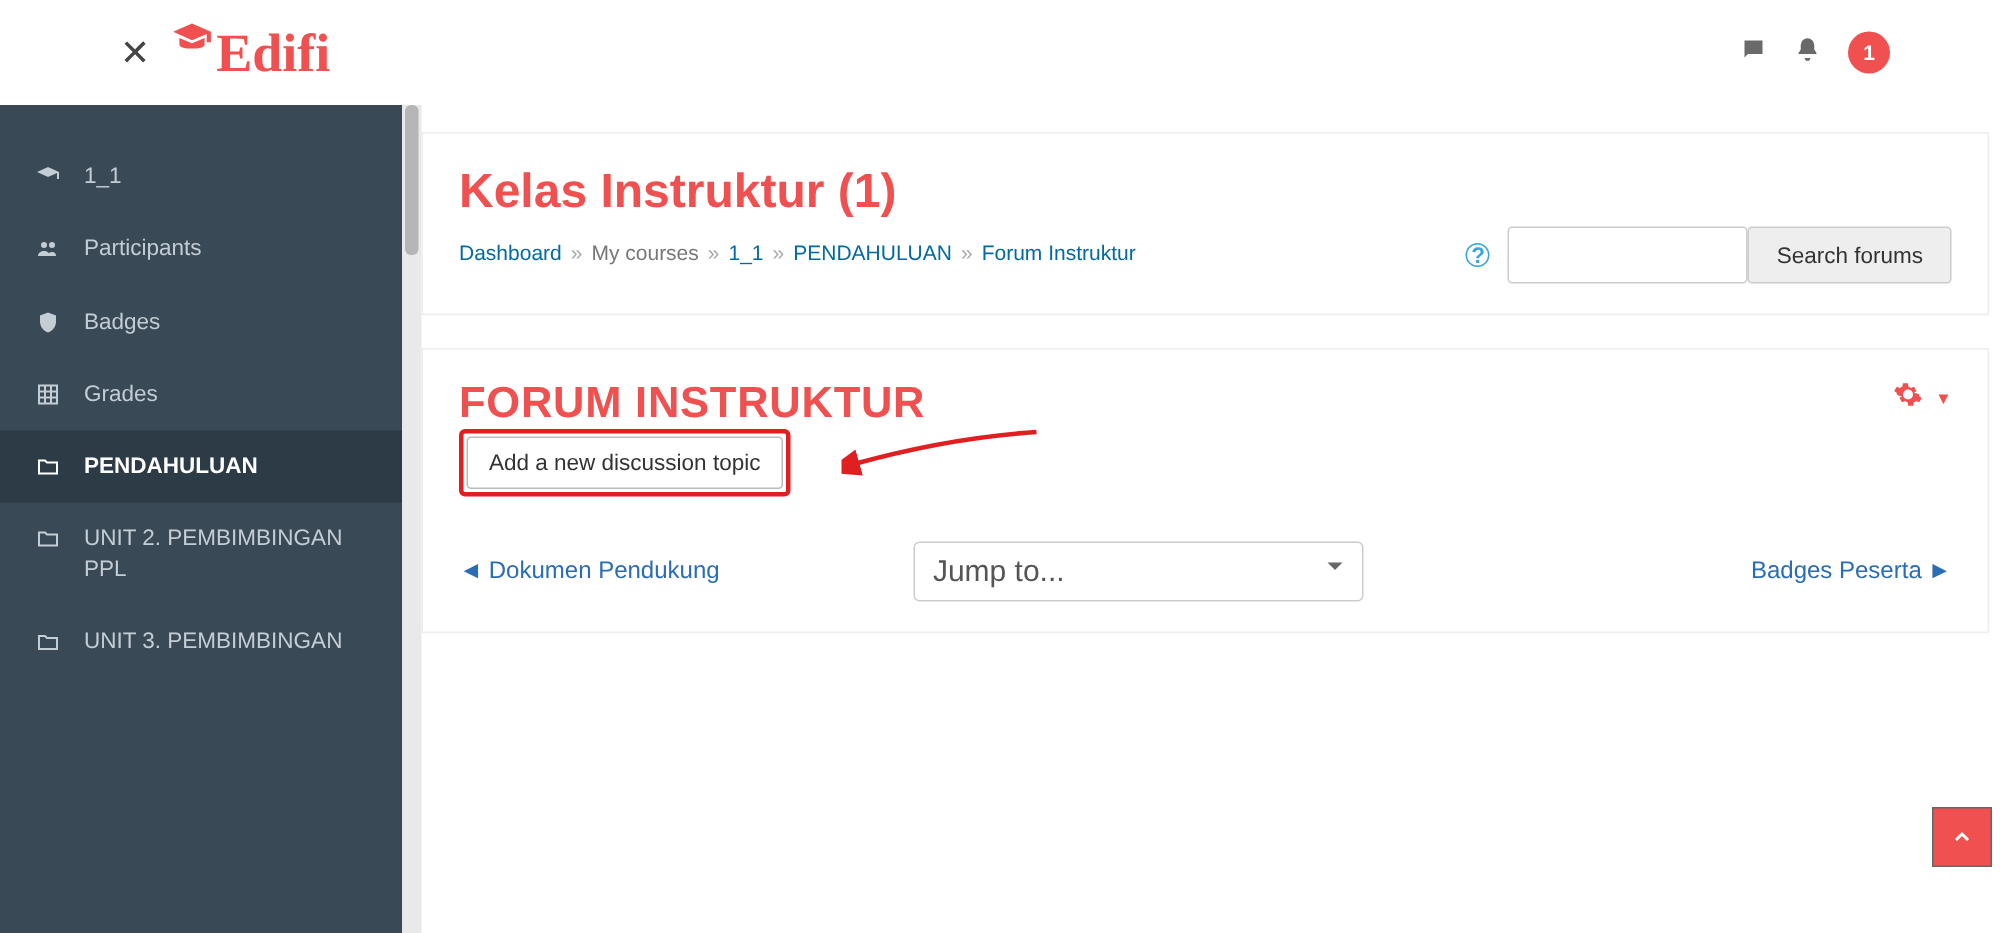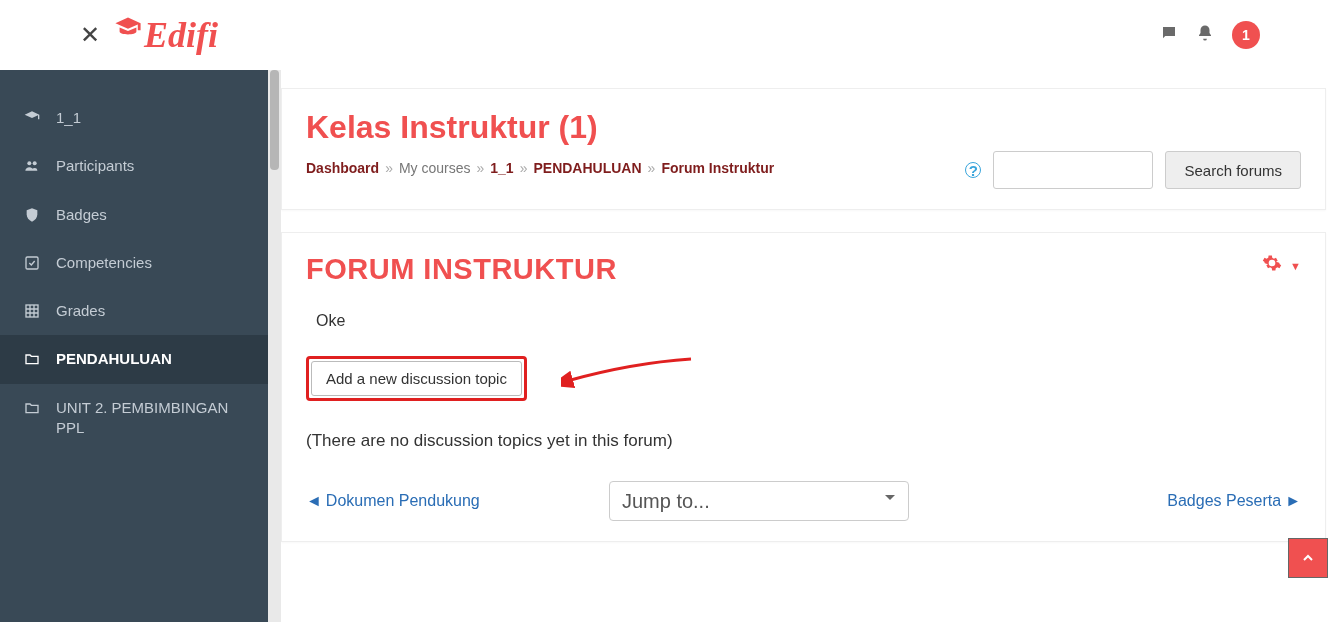--- a/index.html
+++ b/index.html
@@ -1,21 +1,21 @@
 <!DOCTYPE html>
 <html><head>
 <meta charset="utf-8">
 <style>
   * { box-sizing: border-box; margin: 0; padding: 0; }
   html, body { width: 1340px; height: 622px; font-family: "Helvetica Neue", Arial, sans-serif; background: #fff; overflow: hidden; }
 
   
   .navbar { position: relative; height: 70px; background: #fff; display: flex; align-items: center; padding: 0 20px; }
   .nav-close { font-size: 24px; color: #444; margin-left: 60px; margin-right: 10px; cursor: pointer; }
-  .brand { display: flex; align-items: center; margin-left: 4px; font-style: italic; }
+  .brand { display: flex; margin-left: 4px; }
   .brand-cap { width: 28px; height: 20px; margin-right: 2px; margin-bottom: 18px; }
   .brand-text { font-family: Georgia, 'Times New Roman', serif; font-size: 36px; color: #f05050; font-weight: 600; letter-spacing: 0px; }
   .nav-right { margin-left: auto; display: flex; align-items: center; gap: 18px; margin-right: 60px; }
   .nav-right .ico { color: #6a6a6a; cursor: pointer; }
   .nav-badge { width: 28px; height: 28px; border-radius: 50%; background: #f05050; color: #fff; display: flex; align-items: center; justify-content: center; font-weight: 600; font-size: 14px; }
 
   
   .layout { display: flex; height: 552px; }
   .sidebar-wrap { display:flex; }
   .sidebar { width: 268px; background: #394956; color: #c4ccd4; padding-top: 24px; }
@@ -24,27 +24,27 @@
   .sb-item { display: flex; align-items: flex-start; gap: 14px; padding: 14px 14px 14px 22px; color: #c4ccd4; font-size: 15px; cursor: pointer; line-height: 1.35; }
   .sb-item .sb-ico { width: 20px; display:flex; justify-content:center; padding-top:2px; flex-shrink:0; }
   .sb-item.active { background: #2d3b46; color: #fff; font-weight: 700; }
   .sb-item .sb-label { flex: 1; }
 
   .main-wrap { flex: 1; background: #fff; padding: 18px 14px 18px 0; overflow:auto; }
   .card { background: #fff; border: 1px solid #eee; box-shadow: 0 1px 2px rgba(0,0,0,0.03); padding: 20px 24px; margin-bottom: 22px; }
 
   .page-title { color: #f05050; font-size: 32px; font-weight: 700; margin-bottom: 14px; }
   .breadcrumb { font-size: 14px; color: #888; display:flex; flex-wrap:wrap; gap:6px; align-items:center; }
-  .breadcrumb a { color: #7f1d1d; text-decoration: none; font-weight: bold; }
+  .breadcrumb a { color: #0369a1; text-decoration: none; }
   .breadcrumb .sep { color: #aaa; }
   .breadcrumb .muted { color: #777; }
   .header-row { display:flex; align-items:flex-start; }
   .header-actions { margin-left:auto; display:flex; align-items:center; gap:12px; margin-top: 42px; }
   .help-ico { color:#39a5dc; font-size:15px; font-weight:700; border:1px solid #39a5dc; width:16px; height:16px; border-radius:50%; display:flex; align-items:center; justify-content:center; cursor:pointer; }
-  .search-group { display:flex; gap:12px; }
+  .search-group { display:flex; }
   .search-input { width: 160px; height: 38px; border:1px solid #ccc; border-radius:3px; padding:0 10px; font-size:14px; }
   .search-btn { height:38px; padding:0 18px; background:#eee; border:1px solid #ccc; border-radius:3px; font-size:15px; color:#333; cursor:pointer; }
 
   .section-title { color: #f05050; font-size: 29px; font-weight: 700; letter-spacing: 0.5px; text-transform: uppercase; }
   .section-head { display:flex; align-items:flex-start; }
   .gear-drop { margin-left:auto; color:#f05050; display:flex; align-items:center; gap:8px; cursor:pointer; font-size:18px; }
 
   .ok-text { font-size:16px; color:#333; margin: 26px 0 26px 10px; }
 
   .add-topic-box { border: 3px solid #e02020; border-radius:4px; padding: 2px; display:inline-block; margin-left: 0; }
@@ -115,29 +115,20 @@
         <span class="sb-ico">
             <svg width="16" height="16" viewBox="0 0 24 24" fill="currentColor">
               <path d="M12 2 4 5v6c0 5 3 9 8 11 5-2 8-6 8-11V5z"></path>
             </svg>
           </span>
         <span class="sb-label">Badges</span>
       </div>
       <div class="sb-item">
         <span class="sb-ico">
             <svg width="16" height="16" viewBox="0 0 24 24" fill="none" stroke="currentColor" stroke-width="2">
-              <rect x="3" y="3" width="18" height="18" rx="2"></rect>
-              <path d="m8 12 3 3 5-6"></path>
-            </svg>
-          </span>
-        <span class="sb-label">Competencies</span>
-      </div>
-      <div class="sb-item">
-        <span class="sb-ico">
-            <svg width="16" height="16" viewBox="0 0 24 24" fill="none" stroke="currentColor" stroke-width="2">
               <rect x="3" y="3" width="18" height="18"></rect>
               <path d="M3 9h18M3 15h18M9 3v18M15 3v18"></path>
             </svg>
           </span>
         <span class="sb-label">Grades</span>
       </div>
       <div class="sb-item active">
         <span class="sb-ico">
             <svg width="16" height="16" viewBox="0 0 24 24" fill="none" stroke="currentColor" stroke-width="2">
               <path d="M3 6h6l2 2h10v11H3z"></path>
@@ -145,20 +136,28 @@
           </span>
         <span class="sb-label">PENDAHULUAN</span>
       </div>
       <div class="sb-item">
         <span class="sb-ico">
             <svg width="16" height="16" viewBox="0 0 24 24" fill="none" stroke="currentColor" stroke-width="2">
               <path d="M3 6h6l2 2h10v11H3z"></path>
             </svg>
           </span>
         <span class="sb-label">UNIT 2. PEMBIMBINGAN PPL</span>
+      </div>
+      <div class="sb-item">
+        <span class="sb-ico">
+            <svg width="16" height="16" viewBox="0 0 24 24" fill="none" stroke="currentColor" stroke-width="2">
+              <path d="M3 6h6l2 2h10v11H3z"></path>
+            </svg>
+          </span>
+        <span class="sb-label">UNIT 3. PEMBIMBINGAN</span>
       </div>
     </div>
     <div class="sidebar-scroll">
         <div class="thumb"></div>
       </div>
   </div>
 
   <div class="main-wrap">
 
     <div class="card">
@@ -191,39 +190,37 @@
       <div class="section-head">
         <div class="section-title">FORUM INSTRUKTUR</div>
         <div class="gear-drop">
           <span><svg width="20" height="20" viewBox="0 0 24 24" fill="#f05050">
                 <path d="M12 8a4 4 0 1 0 0 8 4 4 0 0 0 0-8zm9 4a7 7 0 0 1-.1 1.2l2.1 1.6-2 3.4-2.5-1a7 7 0 0 1-2 1.2l-.4 2.6h-4l-.4-2.6a7 7 0 0 1-2-1.2l-2.5 1-2-3.4 2.1-1.6A7 7 0 0 1 3 12a7 7 0 0 1 .1-1.2L1 9.2l2-3.4 2.5 1a7 7 0 0 1 2-1.2L7.9 3h4l.4 2.6a7 7 0 0 1 2 1.2l2.5-1 2 3.4-2.1 1.6A7 7 0 0 1 21 12z"></path>
               </svg></span>
           <span style="font-size:11px;">▼</span>
         </div>
       </div>
 
-      <div class="ok-text">Oke</div>
 
       <div style="display:flex; align-items:center;">
         <span class="add-topic-box">
           <button class="add-topic-btn">Add a new discussion topic</button>
         </span>
         <span class="arrow-annot">
           <svg class="arrowline" width="140" height="40" viewBox="0 0 140 40">
             <defs>
                 <marker id="ah" markerWidth="10" markerHeight="10" refX="2" refY="3" orient="auto">
                   <path d="M0,0 L0,6 L8,3 z" fill="#e02020"></path>
                 </marker>
               </defs>
             <path d="M130 6 Q 70 10 6 28" stroke="#e02020" stroke-width="3" fill="none" marker-end="url(#ah)"></path>
           </svg>
         </span>
       </div>
 
-      <div class="empty-msg">(There are no discussion topics yet in this forum)</div>
 
       <div class="navrow">
         <a href="#" class="navlink">
           <span>◄</span>
           <span>Dokumen Pendukung</span>
         </a>
         <div class="select-wrap" style="margin:0 auto;">
           <select class="jump-select">
             <option>Jump to...</option>
           </select>

